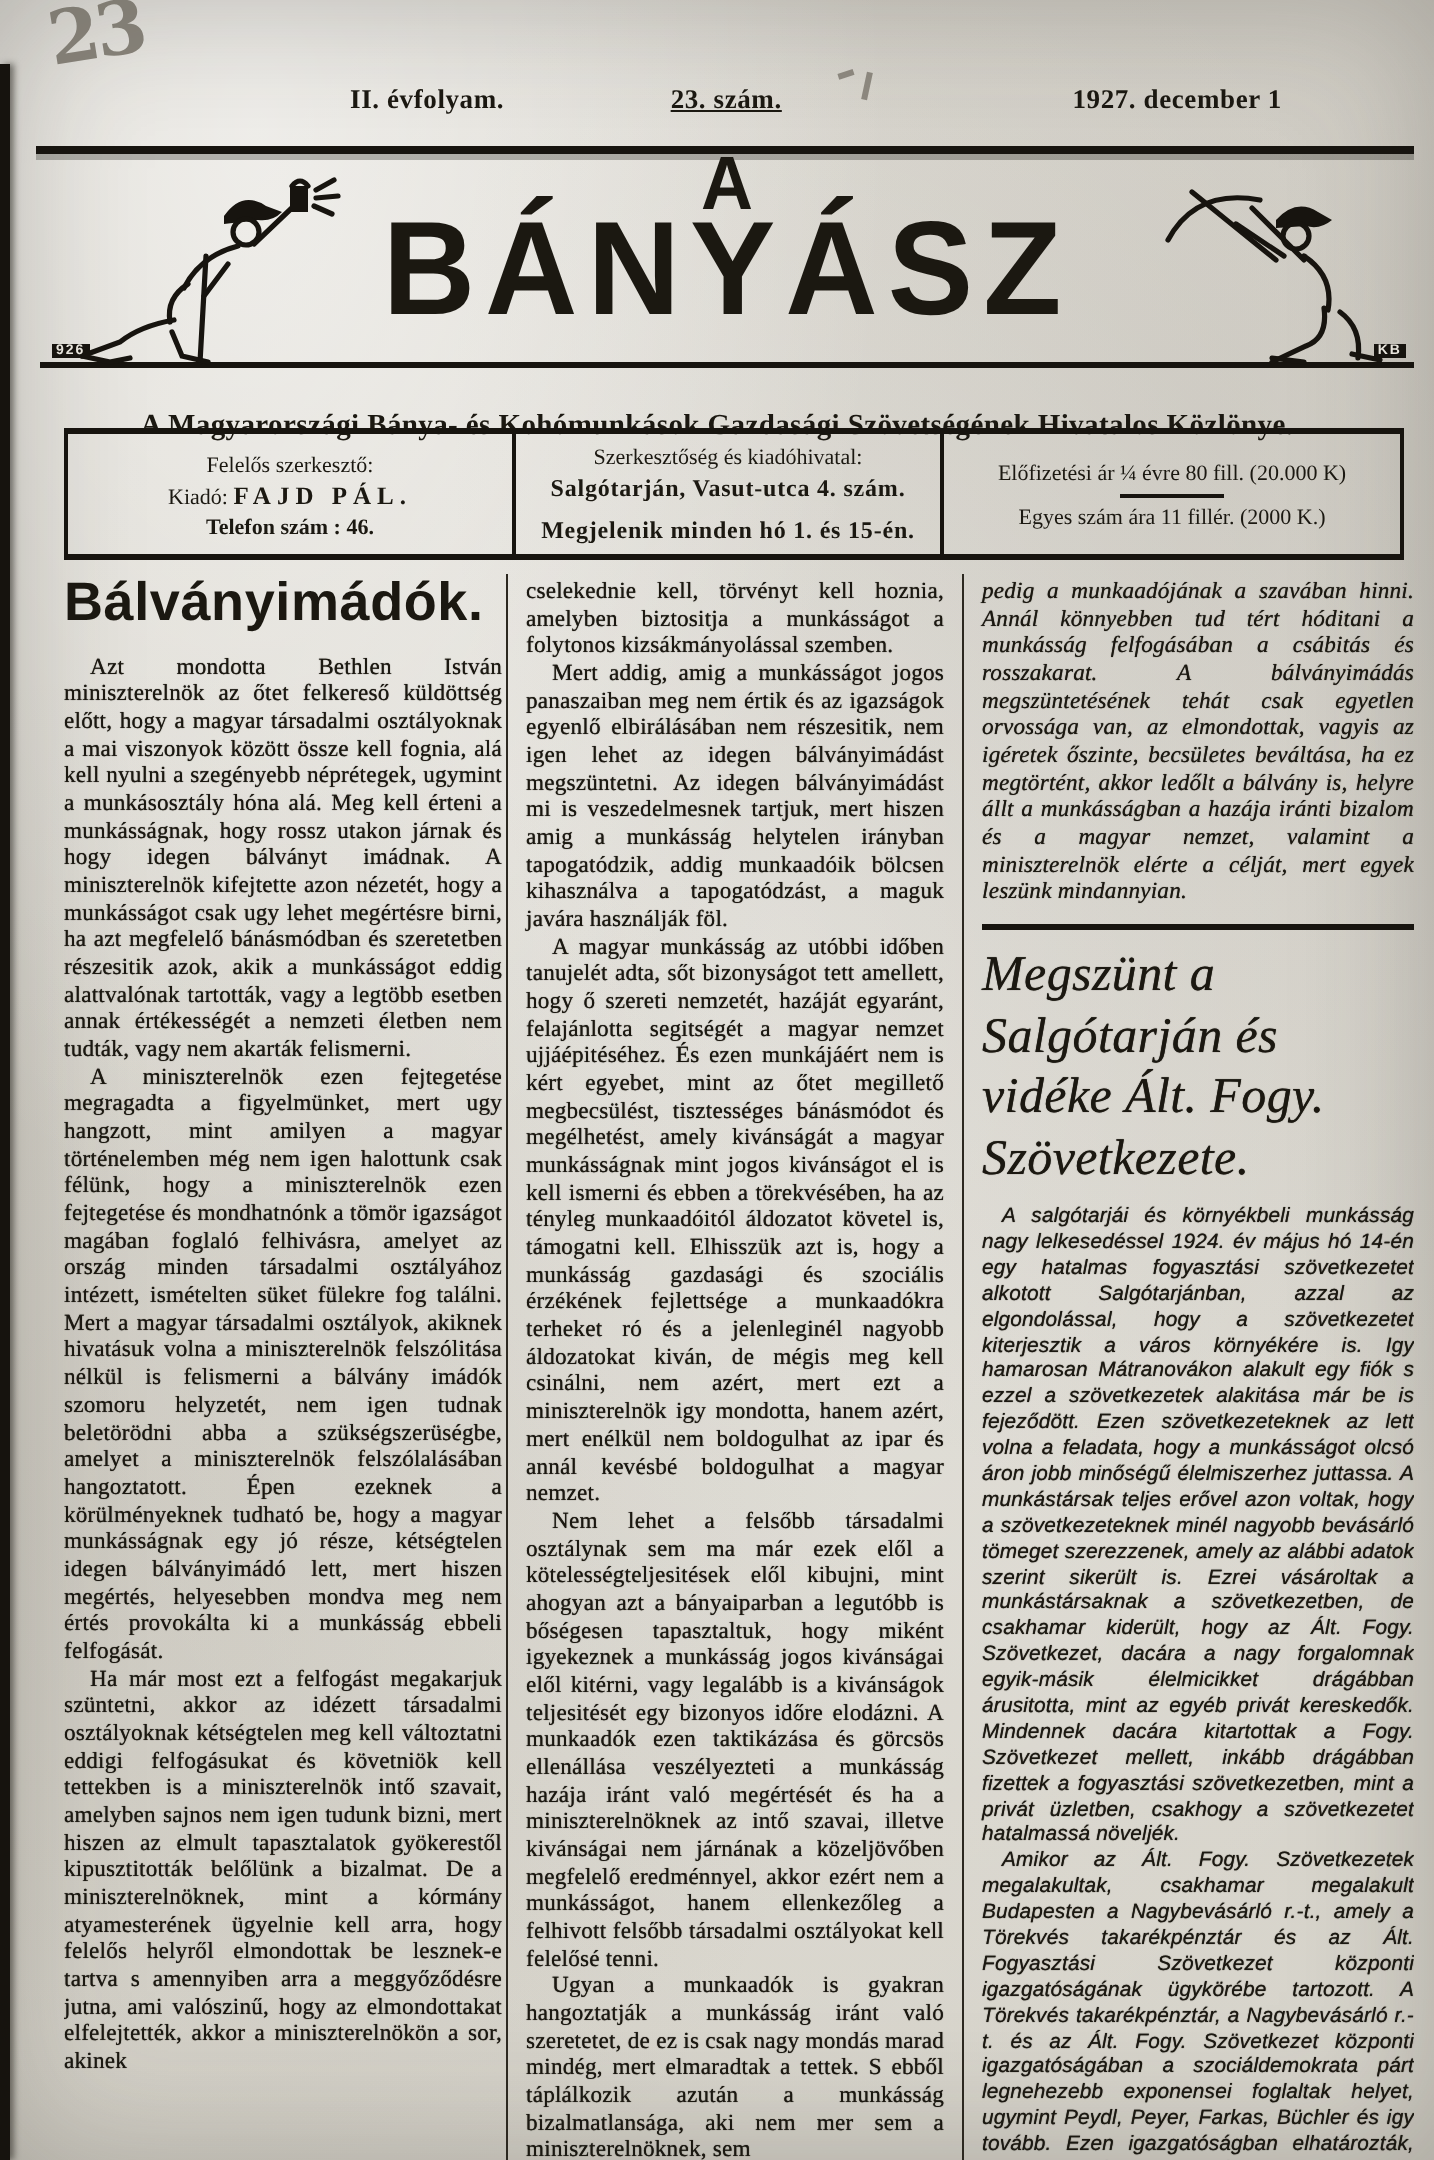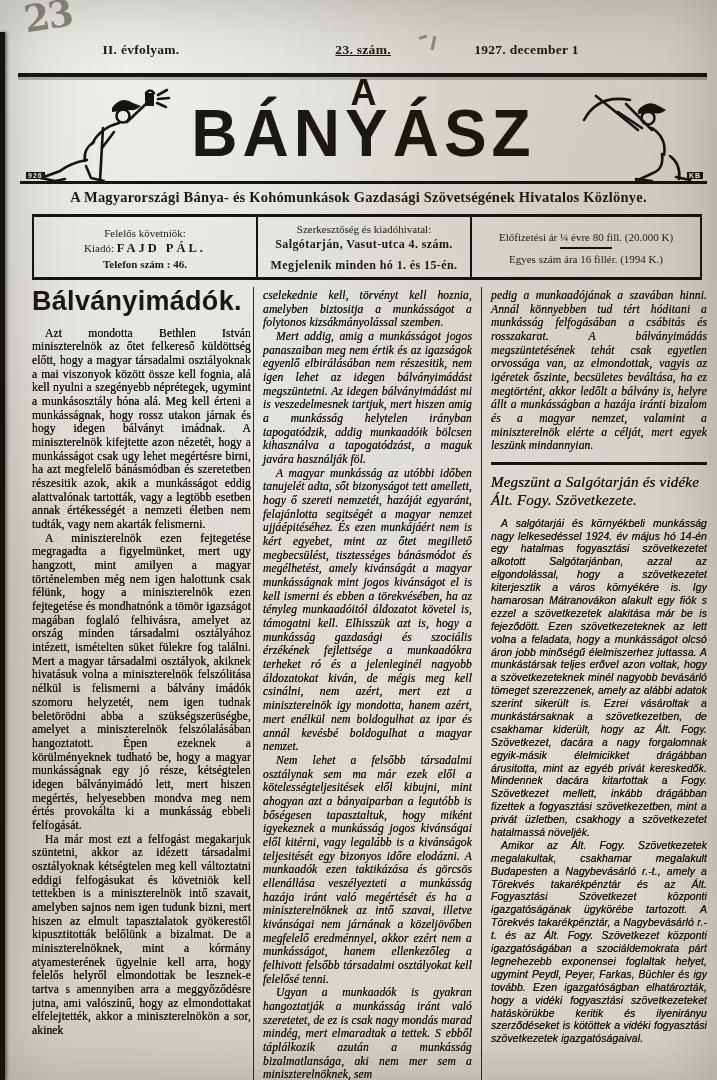--- a/index.html
+++ b/index.html
@@ -32,23 +32,23 @@
   }
   .pencil-tick:before {
     content:""; position:absolute; left:-14px; top:2px; width:8px; height:3px;
     background:#6e695f; transform:rotate(-30deg);
   }
   
   .header-row {
     position:absolute; top:42px; left:30px; right:14px;
     display:flex; font-size:13.5px; font-weight:bold; letter-spacing:.3px;
   }
-  .header-row .vol { width:33%; text-align:center; }
+  .header-row .vol { width:33%; text-align:right; }
   .header-row .iss { width:33%; text-align:center;text-decoration:underline; }
-  .header-row .dat { width:34%; text-align:left; }
+  .header-row .dat { width:34%; text-align:center; }
   .header-rule {
     position:absolute; top:73px; left:18px; right:10px; height:4px;
     background:#17140f; box-shadow:0 3px 0 rgba(23,20,15,.28);
   }
   
   .masthead {
     position:absolute; top:80px; left:20px; right:10px; height:104px;
     border-bottom:3px solid #17140f; text-align:center;
   }
   .masthead-a {
@@ -66,21 +66,21 @@
   .miner-left { left:4px; }
   .miner-right { right:2px; }
   .artist-mark {
     position:absolute; bottom:2px; font-family:"Liberation Sans",sans-serif;
     font-size:7px; font-weight:bold; color:#e8e5dd; background:#17140f;
     padding:0 2px; letter-spacing:1px;
   }
   .mark-left { left:6px; }
   .mark-right { right:4px; }
   .subtitle {
-    position:absolute; top:189px; left:0; width:100%; text-align:center;
+    position:absolute; top:205px; left:0; width:100%; text-align:center;
     font-weight:bold; font-size:14.5px; letter-spacing:.2px;
   }
   
   .infobar {
     position:absolute; top:214px; left:32px; width:670px; height:66px;
     border-top:3px solid #17140f; border-bottom:3px solid #17140f;
     display:flex; text-align:center; font-size:11px;
   }
   .infobar .cell { padding:6px 6px 4px; display:flex; flex-direction:column; justify-content:center; gap:2px; }
   .cell-editor { width:224px; border-left:2px solid #17140f; }
@@ -92,30 +92,30 @@
   .mini-rule { width:52px; height:2px; background:#17140f; margin:2px auto; }
   
   .columns {
     position:absolute; top:287px; left:32px; right:10px; bottom:0;
     display:flex; overflow:hidden;
   }
   .col { font-size:11.6px; line-height:1.18; text-align:justify; letter-spacing:.1px; }
   .col p { text-indent:13px; text-shadow:0 0 .45px currentColor; }
   .col p.cont { text-indent:0; }
   .col-1 { width:222px; padding-right:2px; border-right:1.5px solid #2c2820; }
-  .col-2 { width:228px; padding:2px 9px 0; border-right:1.5px solid #2c2820;font-style:italic; }
+  .col-2 { width:228px; padding:2px 9px 0; border-right:1.5px solid #2c2820; }
   .col-3 { flex:1; padding-left:9px; padding-top:2px;font-style:italic; }
   .headline-1 {
     font-family:"Liberation Sans", sans-serif; font-weight:bold;
     font-size:27px; letter-spacing:.3px; line-height:1.1;
     margin:0 0 10px; text-indent:0; text-align:left;
   }
   .rule-heavy { height:3px; background:#17140f; margin:9px 0 8px; }
   .headline-2 {
-    font-size:15px; line-height:1.22; font-weight:normal;
+    font-size:25px; line-height:1.22; font-weight:normal;
     letter-spacing:.2px; margin-bottom:8px; text-align:left;
     text-shadow:0 0 .4px currentColor;
   }
   .article-2 p {
     font-family:"Liberation Sans", sans-serif;
     font-size:10.4px; line-height:1.24; text-indent:10px;
     letter-spacing:.1px; text-shadow:0 0 .5px currentColor;
   }
 </style>
 </head>
@@ -175,34 +175,34 @@
     </span>
 
     <span class="artist-mark mark-left">926</span>
     <span class="artist-mark mark-right">KB</span>
   </div>
 
   <div class="subtitle">A Magyarországi Bánya- és Kohómunkások Gazdasági Szövetségének Hivatalos Közlönye.</div>
 
   <div class="infobar">
     <div class="cell cell-editor">
-      <div>Felelős követniök:</div>
+      <div>Felelős szerkesztő:</div>
       <div><span>Kiadó: </span><span class="b sp">FAJD PÁL.</span></div>
       <div class="b">Telefon szám : 46.</div>
     </div>
     <div class="cell cell-office">
       <div>Szerkesztőség és kiadóhivatal:</div>
       <div class="b office-address">Salgótarján, Vasut-utca 4. szám.</div>
       <div style="height:4px"></div>
       <div class="b office-address">Megjelenik minden hó 1. és 15-én.</div>
     </div>
     <div class="cell cell-price">
       <div>Előfizetési ár ¼ évre 80 fill. (20.000 K)</div>
       <div class="mini-rule"></div>
-      <div>Egyes szám ára 16 fillér. (1994 K.)</div>
+      <div>Egyes szám ára 11 fillér. (2000 K.)</div>
     </div>
   </div>
 
   <div class="columns">
 
     <div class="col col-1">
       <h1 class="headline-1">Bálványimádók.</h1>
       <p>Azt mondotta Bethlen István miniszterelnök az őtet felkereső küldöttség előtt, hogy a magyar társadalmi osztályoknak a mai viszonyok között össze kell fognia, alá kell nyulni a szegényebb néprétegek, ugymint a munkásosztály hóna alá. Meg kell érteni a munkásságnak, hogy rossz utakon járnak és hogy idegen bálványt imádnak. A miniszterelnök kifejtette azon nézetét, hogy a munkásságot csak ugy lehet megértésre birni, ha azt megfelelő bánásmódban és szeretetben részesitik azok, akik a munkásságot eddig alattvalónak tartották, vagy a legtöbb esetben annak értékességét a nemzeti életben nem tudták, vagy nem akarták felismerni.</p>
       <p>A miniszterelnök ezen fejtegetése megragadta a figyelmünket, mert ugy hangzott, mint amilyen a magyar történelemben még nem igen halottunk csak félünk, hogy a miniszterelnök ezen fejtegetése és mondhatnónk a tömör igazságot magában foglaló felhivásra, amelyet az ország minden társadalmi osztályához intézett, ismételten süket fülekre fog találni. Mert a magyar társadalmi osztályok, akiknek hivatásuk volna a miniszterelnök felszólitása nélkül is felismerni a bálvány imádók szomoru helyzetét, nem igen tudnak beletörödni abba a szükségszerüségbe, amelyet a miniszterelnök felszólalásában hangoztatott. Épen ezeknek a körülményeknek tudható be, hogy a magyar munkásságnak egy jó része, kétségtelen idegen bálványimádó lett, mert hiszen megértés, helyesebben mondva meg nem értés provokálta ki a munkásság ebbeli felfogását.</p>
       <p>Ha már most ezt a felfogást megakarjuk szüntetni, akkor az idézett társadalmi osztályoknak kétségtelen meg kell változtatni eddigi felfogásukat és követniök kell tettekben is a miniszterelnök intő szavait, amelyben sajnos nem igen tudunk bizni, mert hiszen az elmult tapasztalatok gyökerestől kipusztitották belőlünk a bizalmat. De a miniszterelnöknek, mint a kórmány atyamesterének ügyelnie kell arra, hogy felelős helyről elmondottak be lesznek-e tartva s amennyiben arra a meggyőződésre jutna, ami valószinű, hogy az elmondottakat elfelejtették, akkor a miniszterelnökön a sor, akinek</p>

